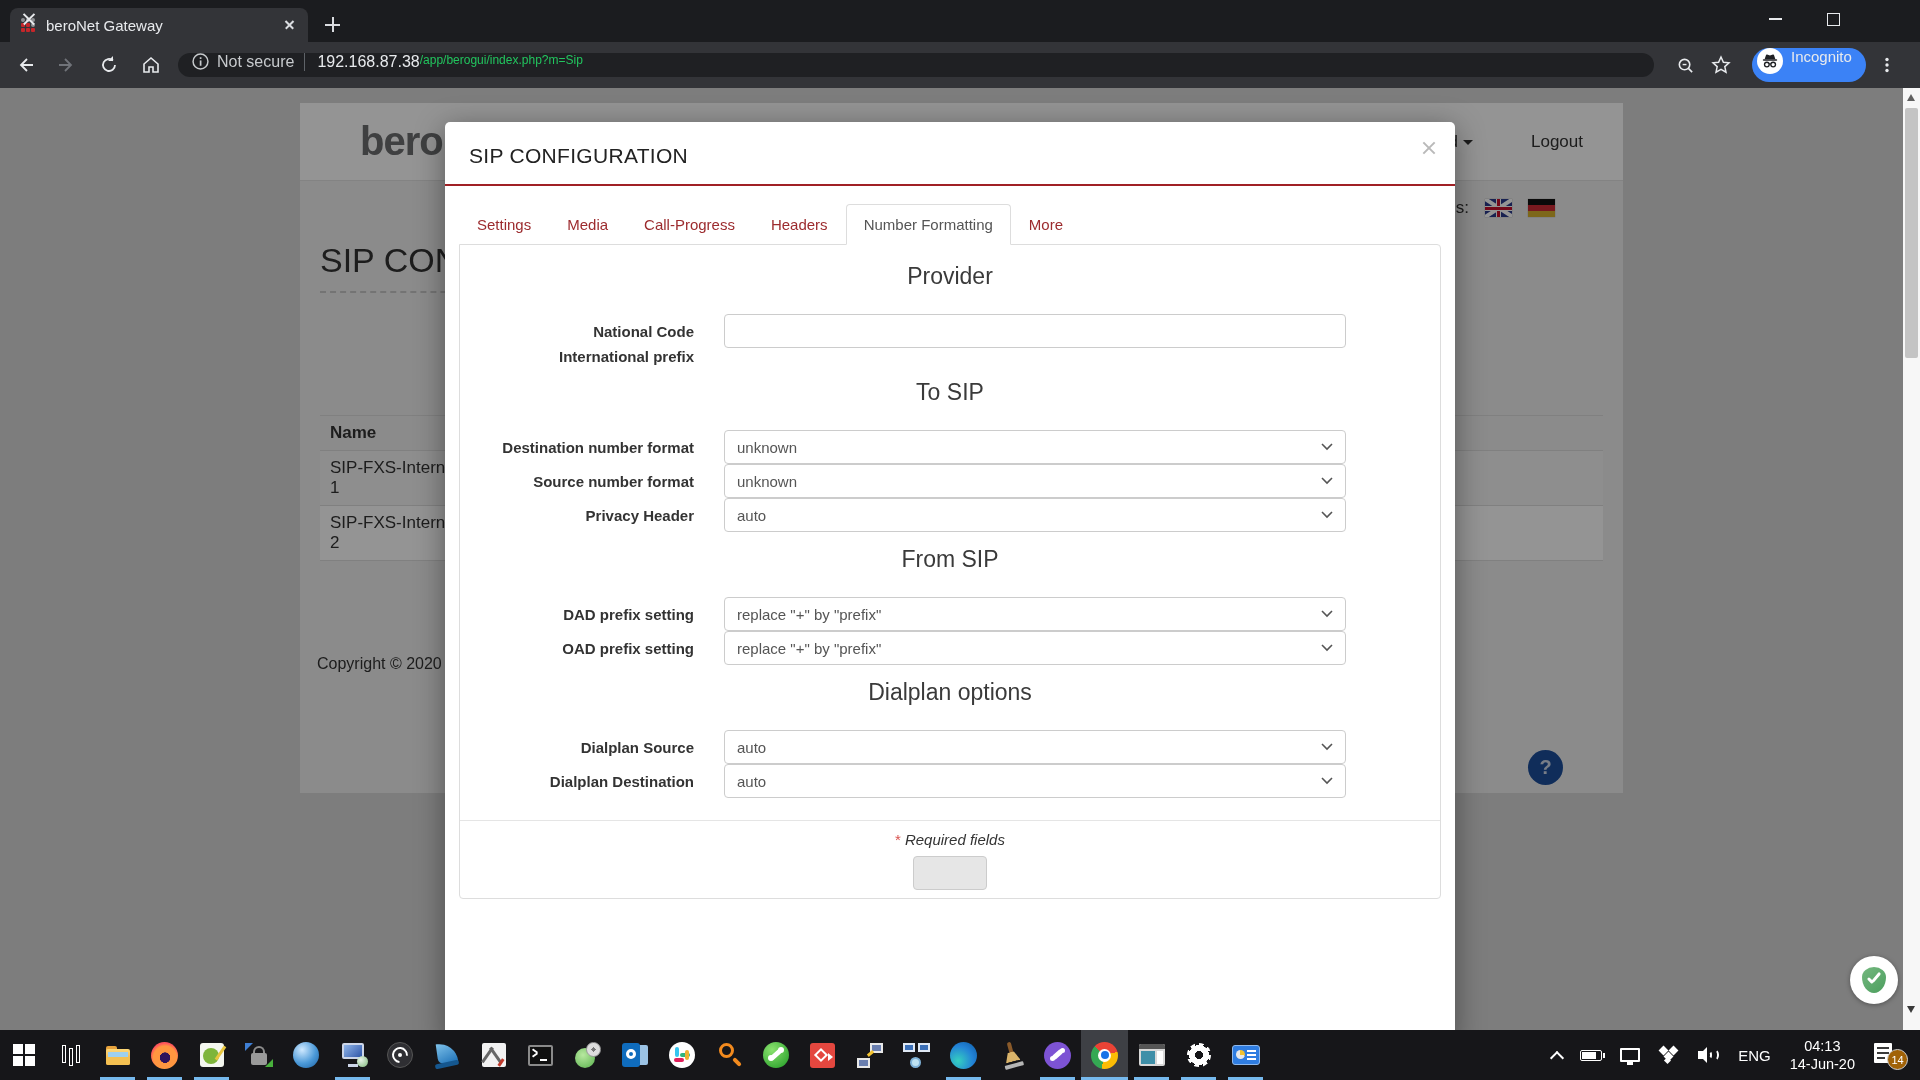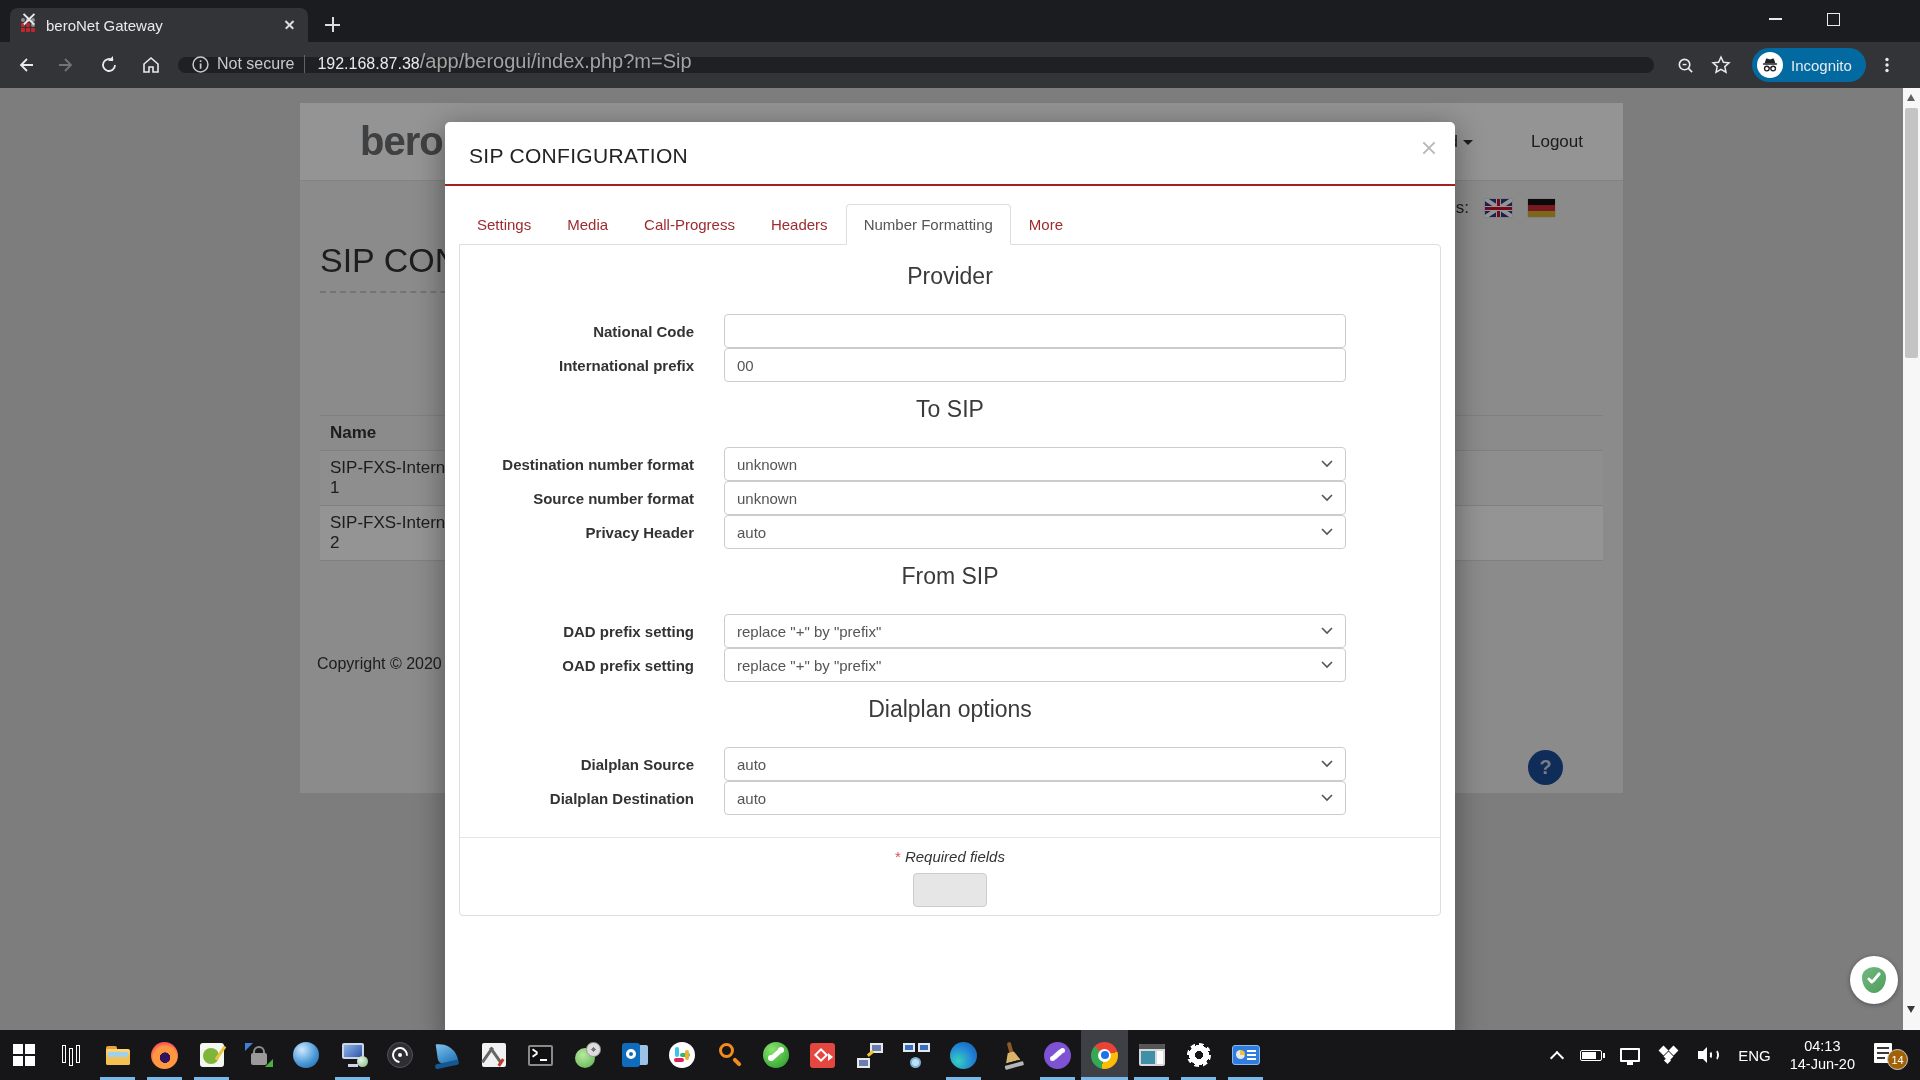--- a/index.html
+++ b/index.html
@@ -24,26 +24,26 @@
   .wctl{position:absolute;top:0;height:38px;width:58px;display:flex;align-items:center;justify-content:center}
   .wmin::before{content:"";width:13px;height:1.6px;background:#e8eaed;display:block}
   .wmax::before{content:"";width:11px;height:11px;border:1.6px solid #e8eaed;display:block}
   .wclose{position:relative}
   .wclose::before,.wclose::after{content:"";position:absolute;left:50%;top:50%;width:15px;height:1.6px;background:#e8eaed}
   .wclose::before{transform:translate(-50%,-50%) rotate(45deg)}
   .wclose::after{transform:translate(-50%,-50%) rotate(-45deg)}
 
   #toolbar{position:absolute;left:0;top:42px;width:1920px;height:46px;background:#333438;display:flex;align-items:center}
   .navbtn{width:34px;height:34px;margin-left:8px;display:flex;align-items:center;justify-content:center}
-  #omnibox{height:16px;flex:0 0 1476px;margin-left:10px;background:#1f2023;border-radius:17px;display:flex;align-items:flex-end;padding:0 14px;color:#9aa0a6}
+  #omnibox{height:24px;flex:0 0 1476px;margin-left:10px;background:#1f2023;border-radius:17px;display:flex;align-items:flex-start;padding:0 14px;color:#9aa0a6}
   #omnibox .sec{font-size:16px;color:#c7cacd;margin:0 10px 0 8px}
   #omnibox .sep{width:1px;height:18px;background:#5f6368;margin-right:12px}
   #omnibox .host{font-size:16px;color:#e8eaed}
-  #omnibox .path{font-size:20px;color:#a3a3a3}
-  .incog{height:34px;margin-left:14px;background:#0369a1;border-radius:17px;display:flex;align-items:center;padding:0 14px 0 5px;color:#e8eaed;font-size:15px}
+  #omnibox .path{font-size:12px;color:#22c55e}
+  .incog{height:34px;margin-left:14px;background:#3b82f6;border-radius:17px;display:flex;align-items:flex-start;padding:0 14px 0 5px;color:#e8eaed;font-size:15px}
   .incog .hat{width:26px;height:26px;border-radius:50%;background:#fff;margin-right:8px;display:flex;align-items:center;justify-content:center}
 
   
   #viewport{position:absolute;left:0;top:88px;width:1920px;height:942px;background:#d8d8d8;overflow:hidden}
   #pagecard{position:absolute;left:300px;top:15px;width:1323px;height:690px;background:#f0f0f0}
   #siteheader{position:absolute;left:0;top:0;width:1323px;height:78px;background:#fff;border-bottom:1px solid #e2e2e2;display:flex;align-items:center}
   .logo{display:flex;align-items:flex-end;margin-left:60px}
   .logo .g{font-size:40px;font-weight:bold;color:#6d6e70;letter-spacing:-1px}
   .logo .r{font-size:40px;font-weight:bold;color:#b22228;letter-spacing:-1px}
   .logodots{display:grid;grid-template-columns:repeat(3,11px);grid-template-rows:repeat(3,11px);gap:2px;margin:0 0 3px 10px}
@@ -310,21 +310,20 @@
     </div>
     <div id="tabpanel">
 
       <h2 class="sect">Provider</h2>
       <div class="frow">
         <span class="flabel">National Code</span>
         <span class="fctl"><input class="tinput" value="" style=""></span>
       </div>
       <div class="frow">
         <span class="flabel">International prefix</span>
-        <span class="fctl"><input class="tinput" value="00" style=""></span>
       </div>
 
       <h2 class="sect">To SIP</h2>
       <div class="frow">
         <span class="flabel">Destination number format</span>
         <span class="fctl">
             <span class="sel">
               <span>unknown</span>
               <svg width="12" height="8" viewBox="0 0 12 8">
                 <path d="M1 1l5 5 5-5" fill="none" stroke="#555" stroke-width="1.6"></path>

